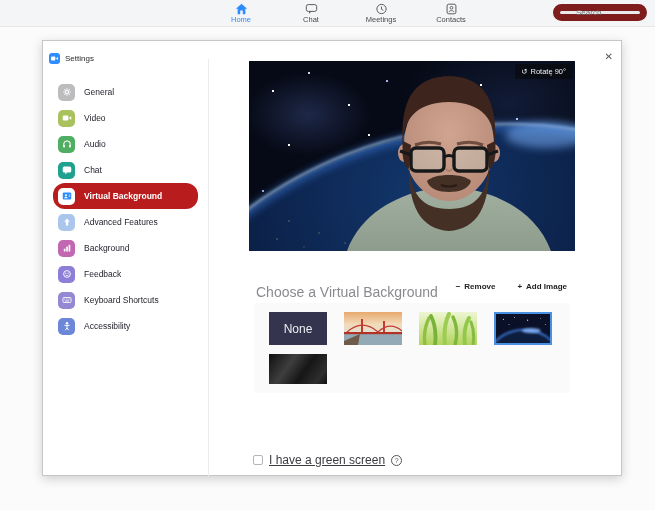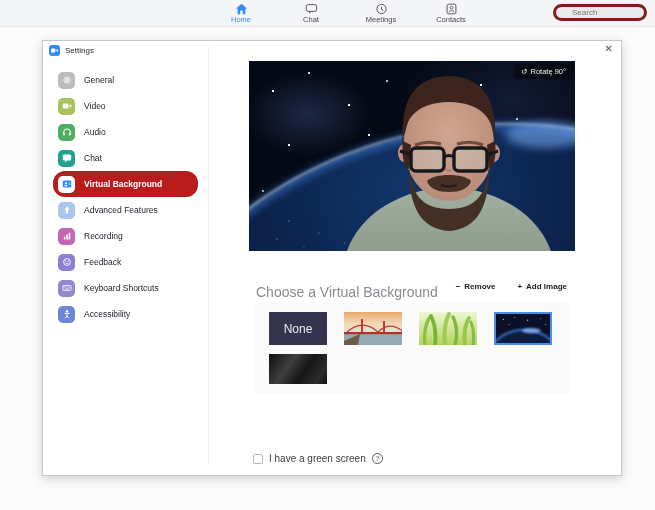--- a/index.html
+++ b/index.html
@@ -10,39 +10,39 @@
   
   .topbar { position:absolute; left:0; top:0; width:655px; height:27px;
             background:#f4f5f6; border-bottom:1px solid #e7e7e9; }
   .nav { position:absolute; left:218px; top:0; display:flex; gap:24px;align-items:center; }
   .nav-item { width:46px; height:27px; display:flex; flex-direction:column; align-items:center;
               justify-content:center; gap:1px; cursor:pointer; }
   .nav-item svg { display:block; }
   .nav-label { font-size:7.5px; color:#4a4a4f; line-height:1; }
   .nav-item.active .nav-label { color:#2d8cff; }
   .searchbox { position:absolute; right:8px; top:4px; width:94px; height:17px;
-               background:#e9eaec; border:3px solid #7f1d1d; border-radius:9px;
+               background:#e9eaec; border:7px solid #7f1d1d; border-radius:9px;
                display:flex; align-items:center; padding:0 6px; gap:10px; }
   .searchbox input { border:none; background:transparent; outline:none; width:70px;
                      font-size:8px; color:#66666c; font-family:"Liberation Sans", sans-serif; }
 
   
   .window { position:absolute; left:42px; top:40px; width:580px; height:436px;
             background:#fff; border:1px solid #c6c6ca;
             box-shadow:0 3px 10px rgba(0,0,0,.18); }
-  .titlebar { position:absolute; left:0; top:0; width:100%; height:18px;
+  .titlebar { position:absolute; left:0; top:8px; width:100%; height:18px;
               display:flex; align-items:center; padding-left:6px; gap:5px; }
   .win-title { font-size:8px; color:#2a2a2e; }
   .close-btn { position:absolute; right:8px; top:3px; font-size:10px; color:#555;
                line-height:1; cursor:pointer; }
   .app-badge { width:11px; height:11px; border-radius:3px; background:#2d8cff;
                display:flex; align-items:center; justify-content:center; }
 
   
-  .sidebar { position:absolute; left:0; top:6px; width:166px; height:417px;
+  .sidebar { position:absolute; left:0; top:18px; width:166px; height:417px;
              border-right:1px solid #ececee; padding-top:20px; }
   .side-item { position:relative; height:26px; display:flex; align-items:center;
                gap:9px; margin:0 10px; padding-left:5px; border-radius:12px; cursor:pointer; }
   .side-item.selected { background:#b91c1c; }
   .badge { width:17px; height:17px; border-radius:5px; flex:none;
            display:flex; align-items:center; justify-content:center; }
   .side-item.selected .badge { background:#fff !important; }
   .side-label { font-size:8.5px; color:#1d1d28; white-space:nowrap; }
   .side-item.selected .side-label { color:#fff; font-weight:bold; }
 
@@ -85,21 +85,21 @@
   .thumb-none { background:#34344e; display:flex; align-items:center; justify-content:center;
                 color:#ececf2; font-size:12px; }
   .thumb-dark { width:58px; height:30px;
                 background:linear-gradient(125deg,#101010 0%,#3e3e3e 35%,#161616 60%,#2e2e2e 85%,#101010 100%); }
   .thumb svg { display:block; width:100%; height:100%; }
 
   
   .gs-row { position:absolute; left:210px; top:412px; display:flex; align-items:center; gap:6px; }
   .checkbox { width:10px; height:10px; border:1px solid #b5b5ba; border-radius:2px;
               background:#fff; cursor:pointer; }
-  .gs-label { font-size:10px; color:#3c3c42; }
+  .gs-label { font-size:12px; color:#3c3c42;text-decoration:underline; }
   .help-circle { width:11px; height:11px; border:1px solid #55555a; border-radius:50%;
                  font-size:7px; color:#55555a; display:flex; align-items:center;
                  justify-content:center; cursor:pointer; }
 </style>
 </head>
 <body>
 
 <div class="screen">
 
   <div class="topbar">
@@ -224,21 +224,21 @@
       </div>
 
       <div class="side-item">
         <span class="badge" style="background-color: rgb(194, 104, 178);">
           <svg width="12" height="12" viewBox="0 0 17 17">
               <rect x="4" y="9.5" width="2.3" height="4" fill="#fff"></rect>
               <rect x="7.4" y="6.5" width="2.3" height="7" fill="#fff"></rect>
               <rect x="10.8" y="4" width="2.3" height="9.5" fill="#fff"></rect>
             </svg>
         </span>
-        <span class="side-label">Recording</span>
+        <span class="side-label">Background</span>
       </div>
 
       <div class="side-item">
         <span class="badge" style="background-color: rgb(141, 126, 216);">
           <svg width="12" height="12" viewBox="0 0 17 17">
               <circle cx="8.5" cy="8.5" r="4.8" fill="none" stroke="#fff" stroke-width="1.3"></circle>
               <circle cx="6.8" cy="7.4" r=".9" fill="#fff"></circle>
               <circle cx="10.2" cy="7.4" r=".9" fill="#fff"></circle>
               <path d="M6.3 10 q2.2 2 4.4 0" fill="none" stroke="#fff" stroke-width="1.1"></path>
             </svg>

